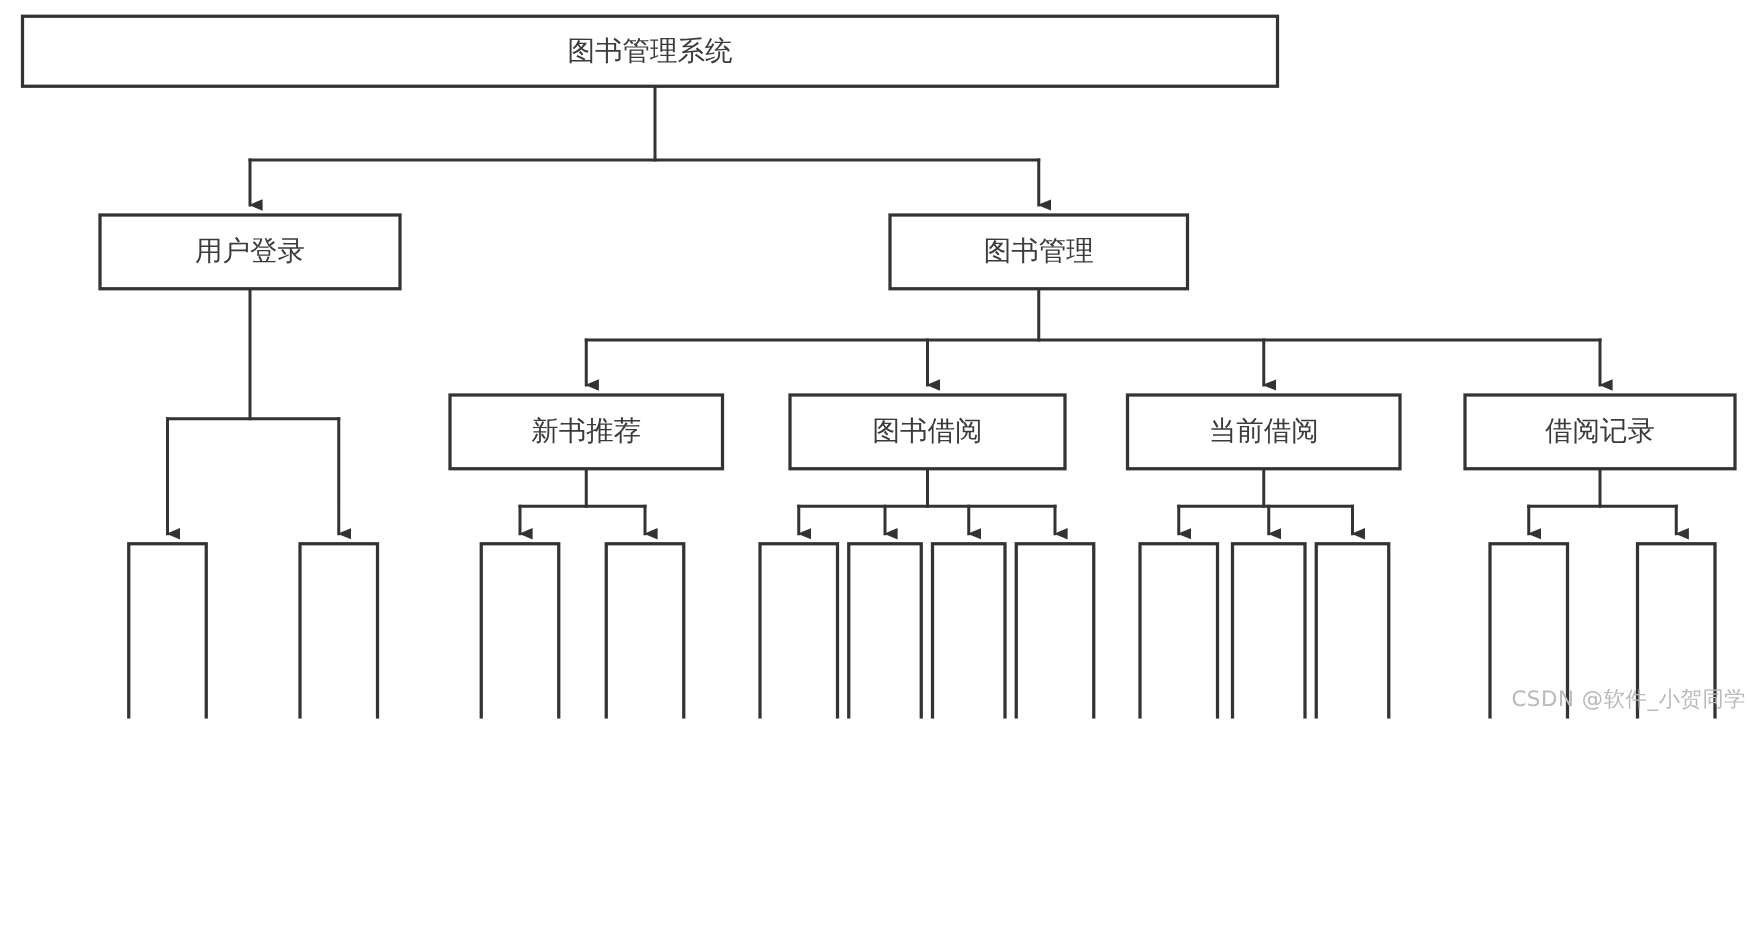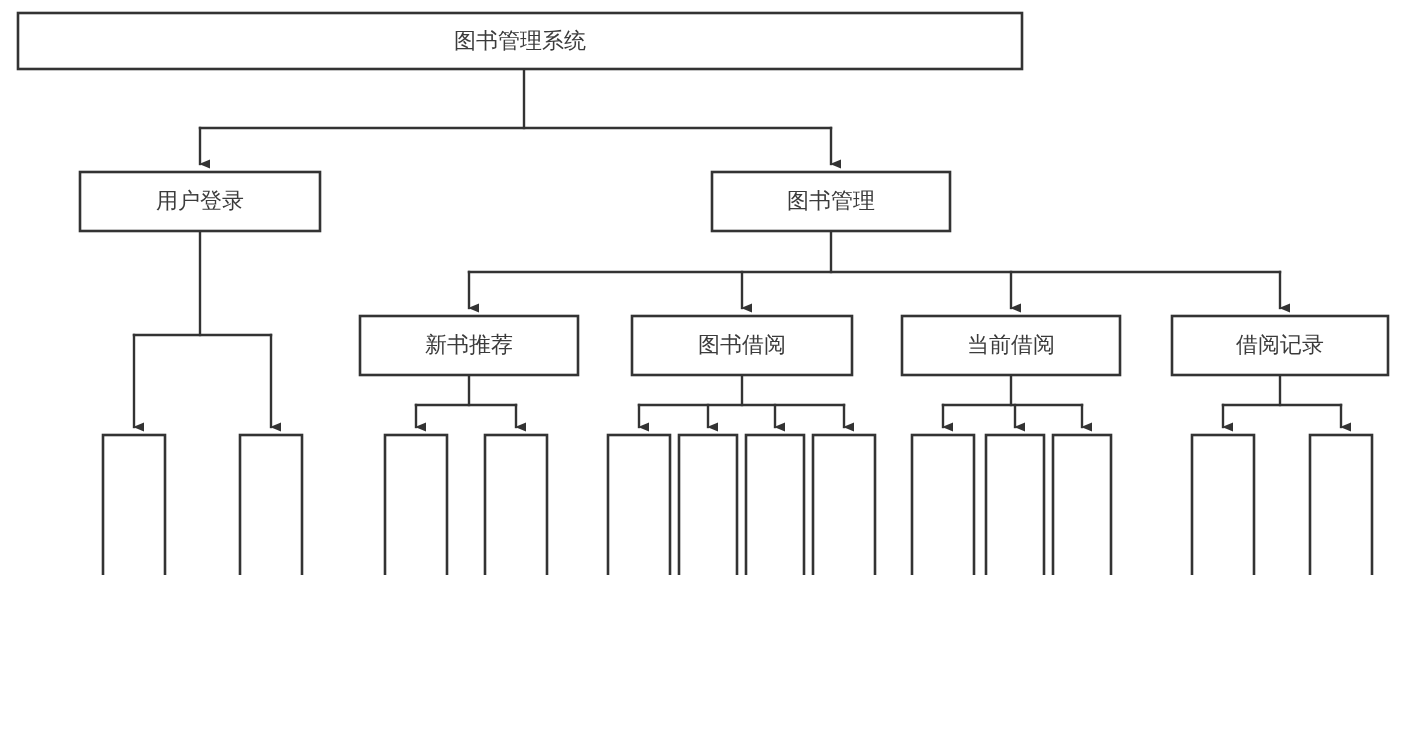--- a/index.html
+++ b/index.html
@@ -182,13 +182,14 @@
   <div class="leaf-label" style="left:608px; top:435px; width:62px; height:300px;">查询图书</div>
   <div class="leaf-label" style="left:679px; top:435px; width:58px; height:306px; font-size:20px; letter-spacing:1px;">新增图书（管理员）</div>
   <div class="leaf-label" style="left:746px; top:435px; width:58px; height:306px; font-size:20px; letter-spacing:1px;">编辑图书（管理员）</div>
   <div class="leaf-label" style="left:813px; top:435px; width:62px; height:300px;">借阅图书</div>
   <div class="leaf-label" style="left:912px; top:435px; width:62px; height:300px;">查询图书</div>
   <div class="leaf-label" style="left:986px; top:435px; width:58px; height:300px;">归还图书</div>
   <div class="leaf-label" style="left:1053px; top:435px; width:58px; height:306px; font-size:20px; letter-spacing:1px;">确认归还（管理员）</div>
   <div class="leaf-label" style="left:1192px; top:435px; width:62px; height:300px; font-size:20px; letter-spacing:1px;">新增借阅记录</div>
   <div class="leaf-label" style="left:1310px; top:435px; width:62px; height:300px; font-size:20px; letter-spacing:1px;">查询借阅记录</div>
 
+  <div id="watermark">CSDN @软件_小贺同学</div>
 </div>
 
 </body></html>

